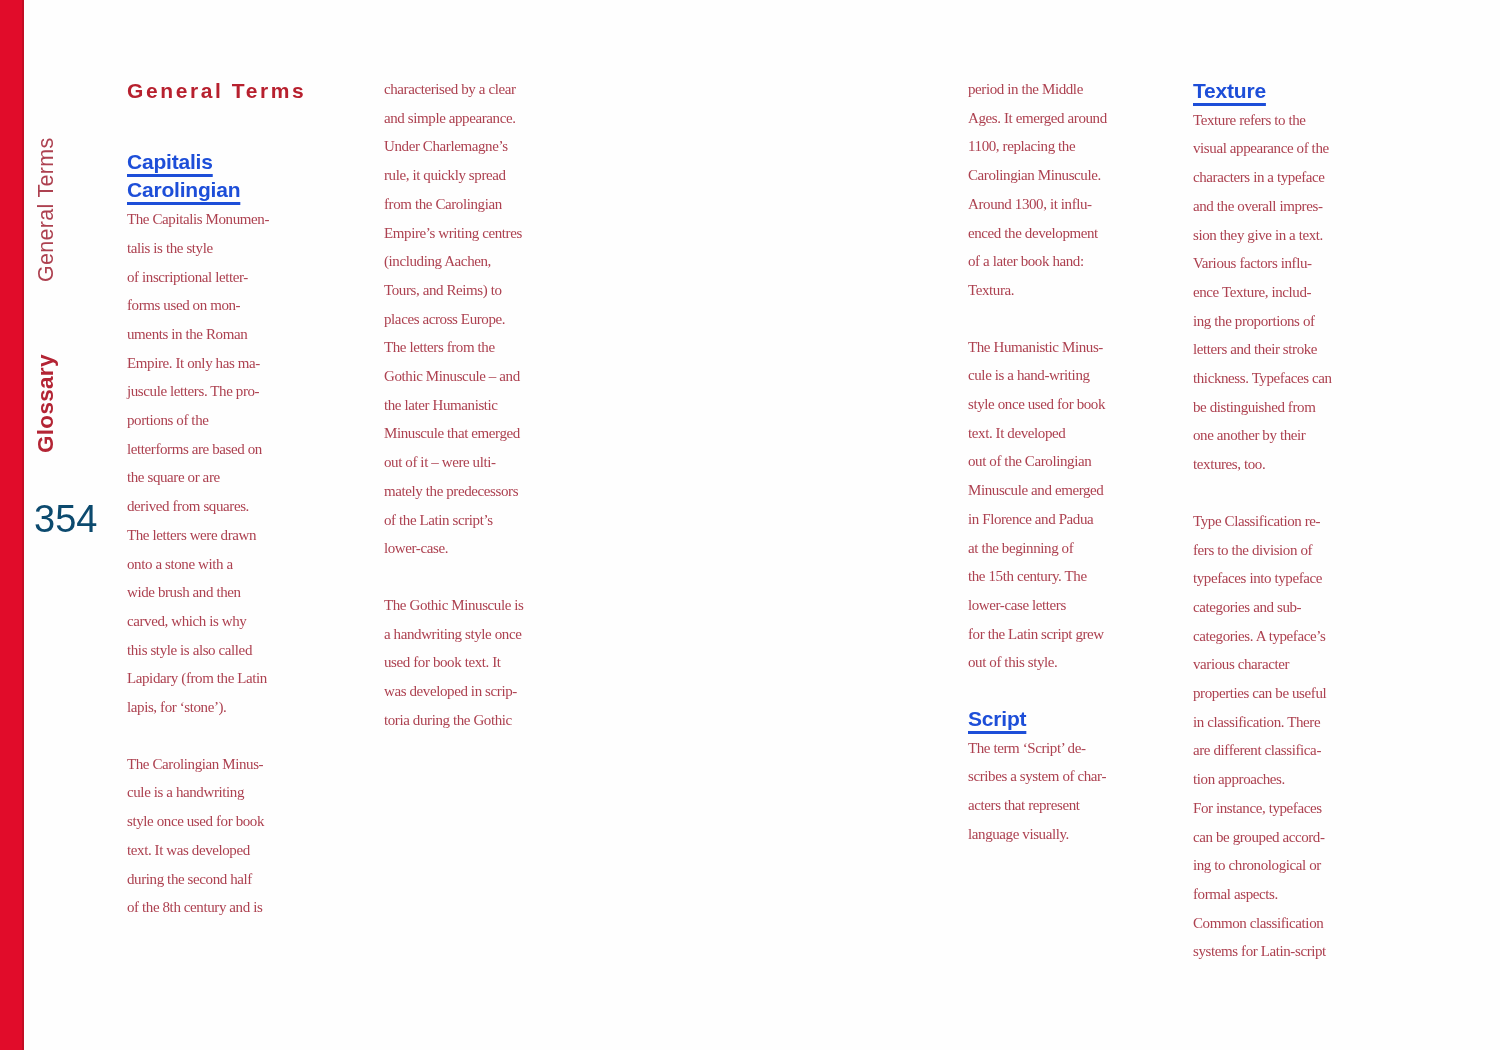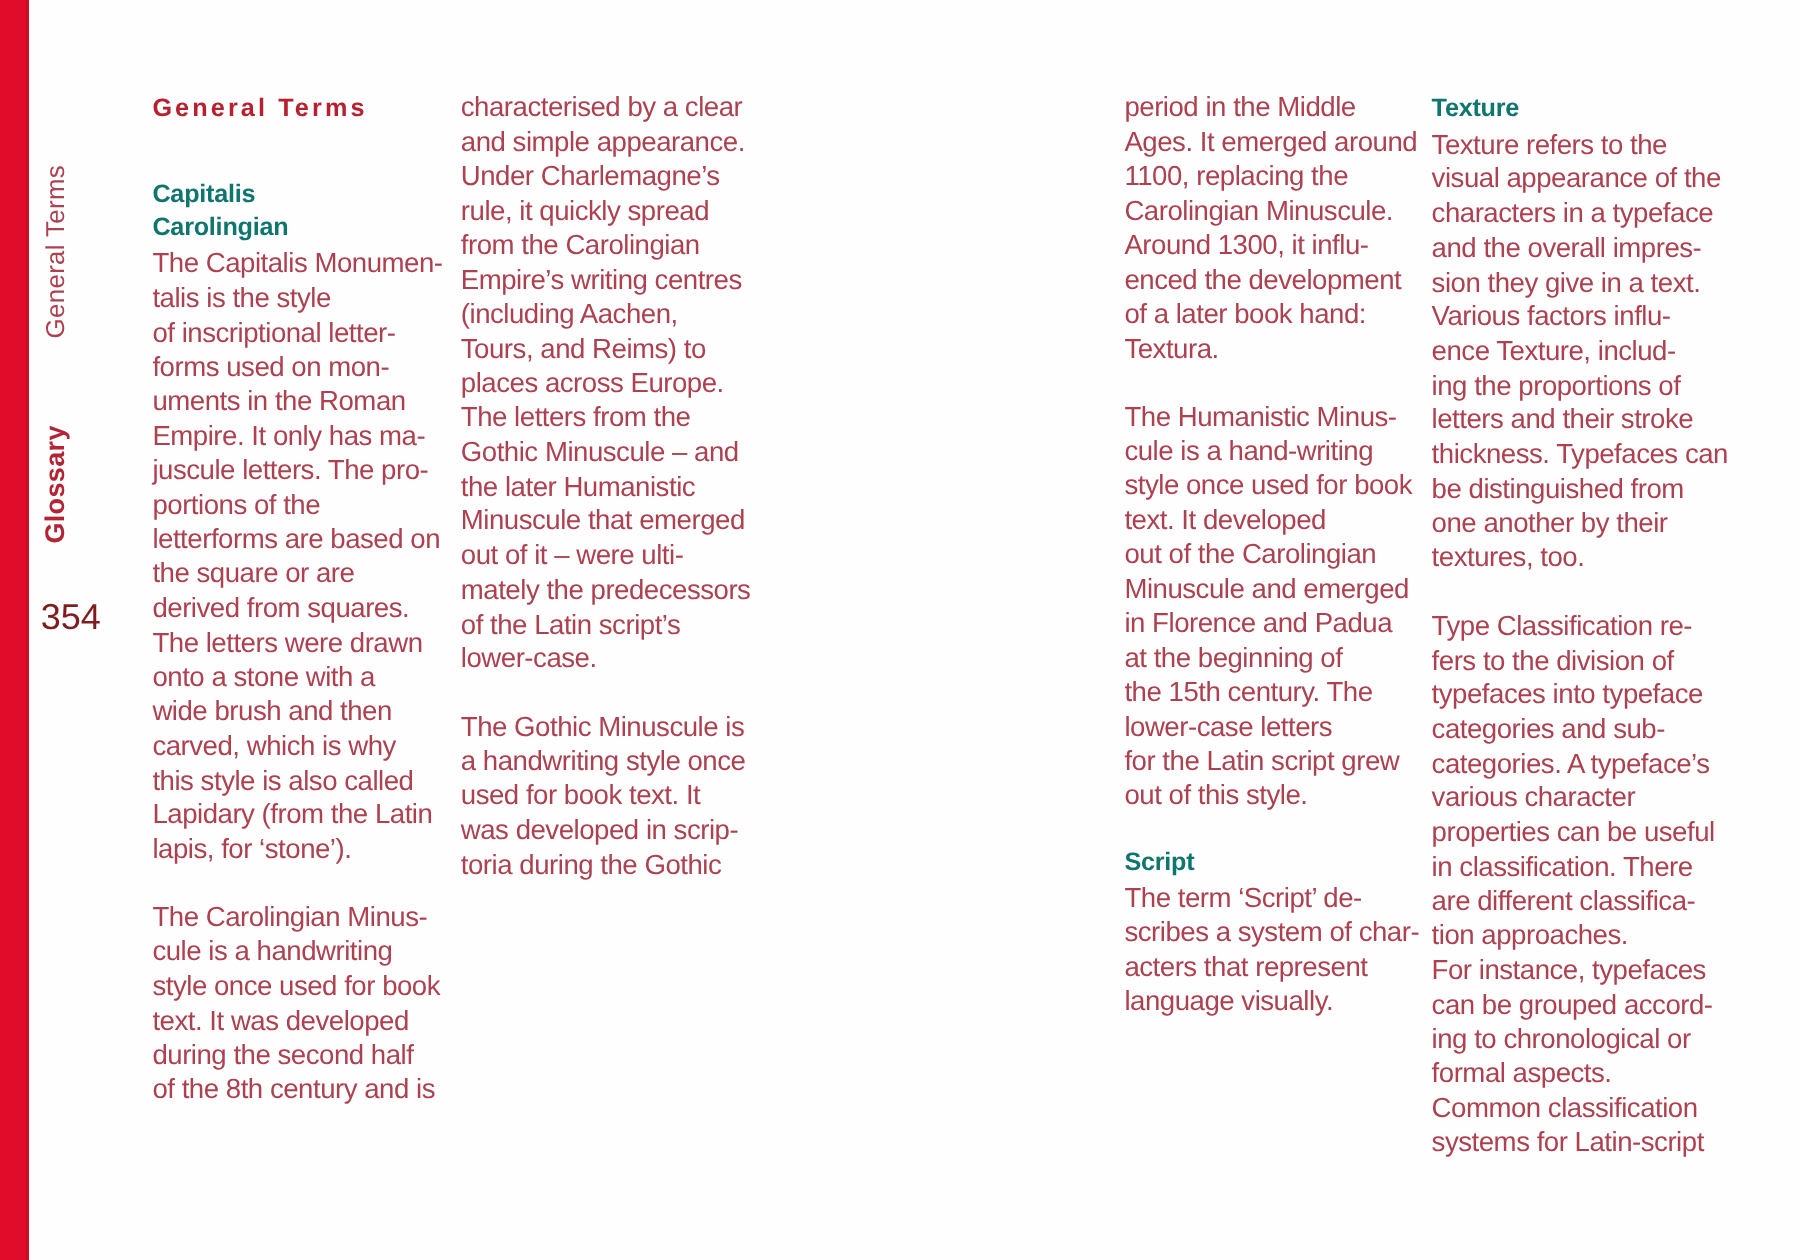--- a/index.html
+++ b/index.html
@@ -39,57 +39,59 @@
   }
   .v-glossary {
     left: 33px; top: 453px;
     color: #b32434;
     font-weight: bold;
     font-size: 22.5px;
   }
   .page-number {
     position: absolute;
     left: 34px; top: 498px;
-    font-size: 30px;
-    color: #7f1d1d;
+    font-size: 38px;
+    color: #0c4a6e;
   }
   
   .column { position: absolute; }
   .col-1 { left: 127px; top: 77px;  width: 252px; }
   .col-2 { left: 384px; top: 75px;  width: 252px; }
-  .col-3 { left: 937px; top: 75px;  width: 252px; }
+  .col-3 { left: 968px; top: 75px;  width: 252px; }
   .col-4 { left: 1193px; top: 77px; width: 262px; }
 
   .col-heading {
     font-weight: bold;
     font-size: 21px;
     line-height: 28.7px;
     letter-spacing: 2.6px;
     color: #b7202e;
     margin-bottom: 42px;
     white-space: pre;
   }
   .entry { margin-top: 28px; }
   .entry.first { margin-top: 0; }
   .term {
     font-weight: bold;
     font-size: 21px;
     line-height: 28.7px;
     letter-spacing: -0.2px;
-    color: #0f766e;
+    color: #1d4ed8;
     white-space: pre;
+    text-decoration: underline;
     text-decoration-thickness: 2.5px;
     text-underline-offset: 5px;
   }
   .definition, .continuation {
-    font-size: 23px;
+    font-size: 15px;
     line-height: 28.7px;
     letter-spacing: -0.4px;
     color: #ad4150;
     white-space: pre;
+    font-family: Liberation Serif, serif;
   }
 </style>
 </head>
 <body>
 
 <div class="page">
 
   <div class="spine-bar"></div>
 
   <div class="v-label v-section">General Terms</div>

